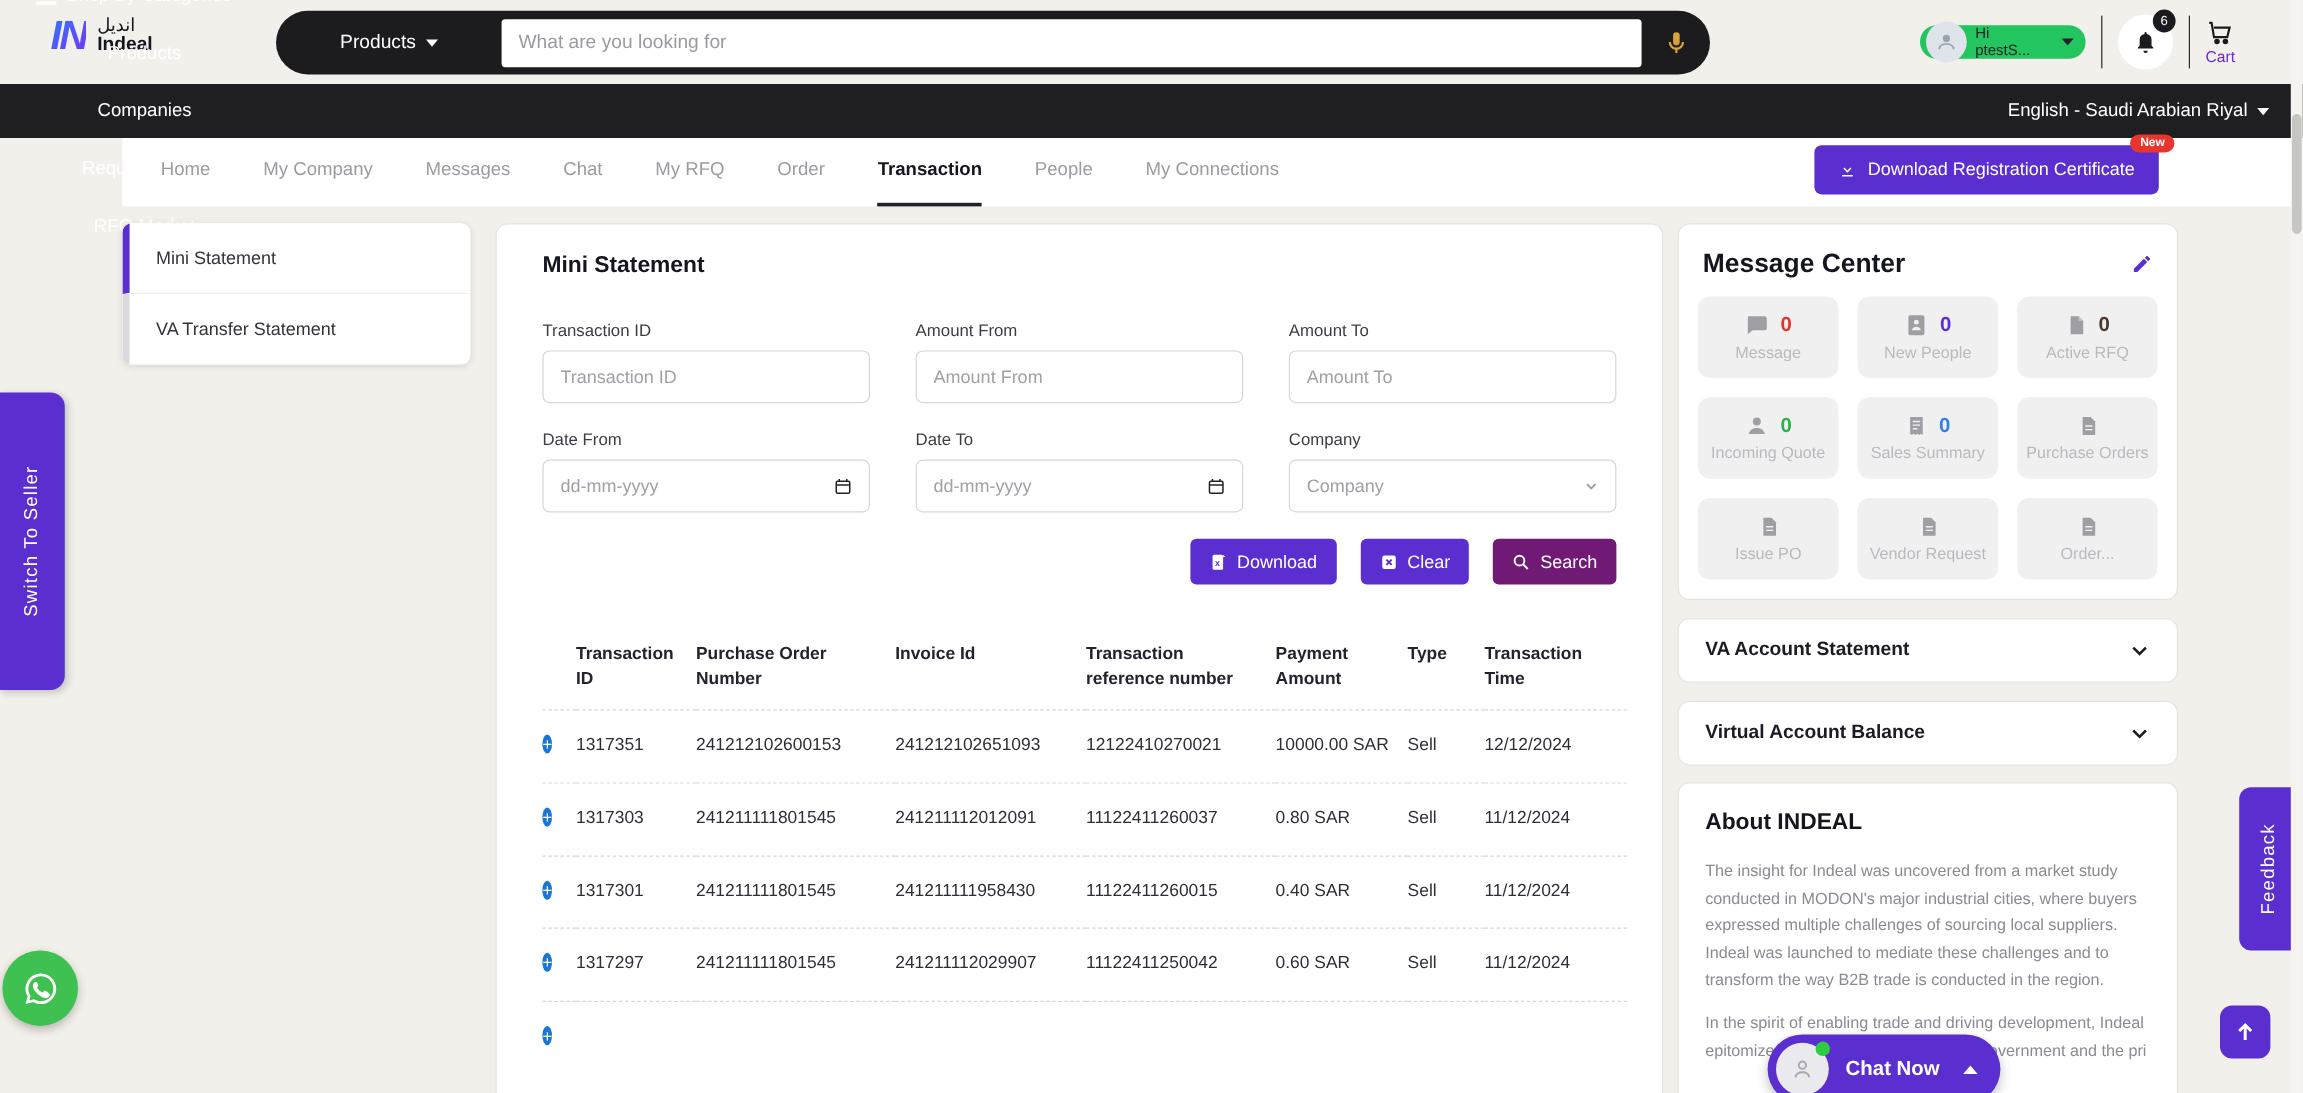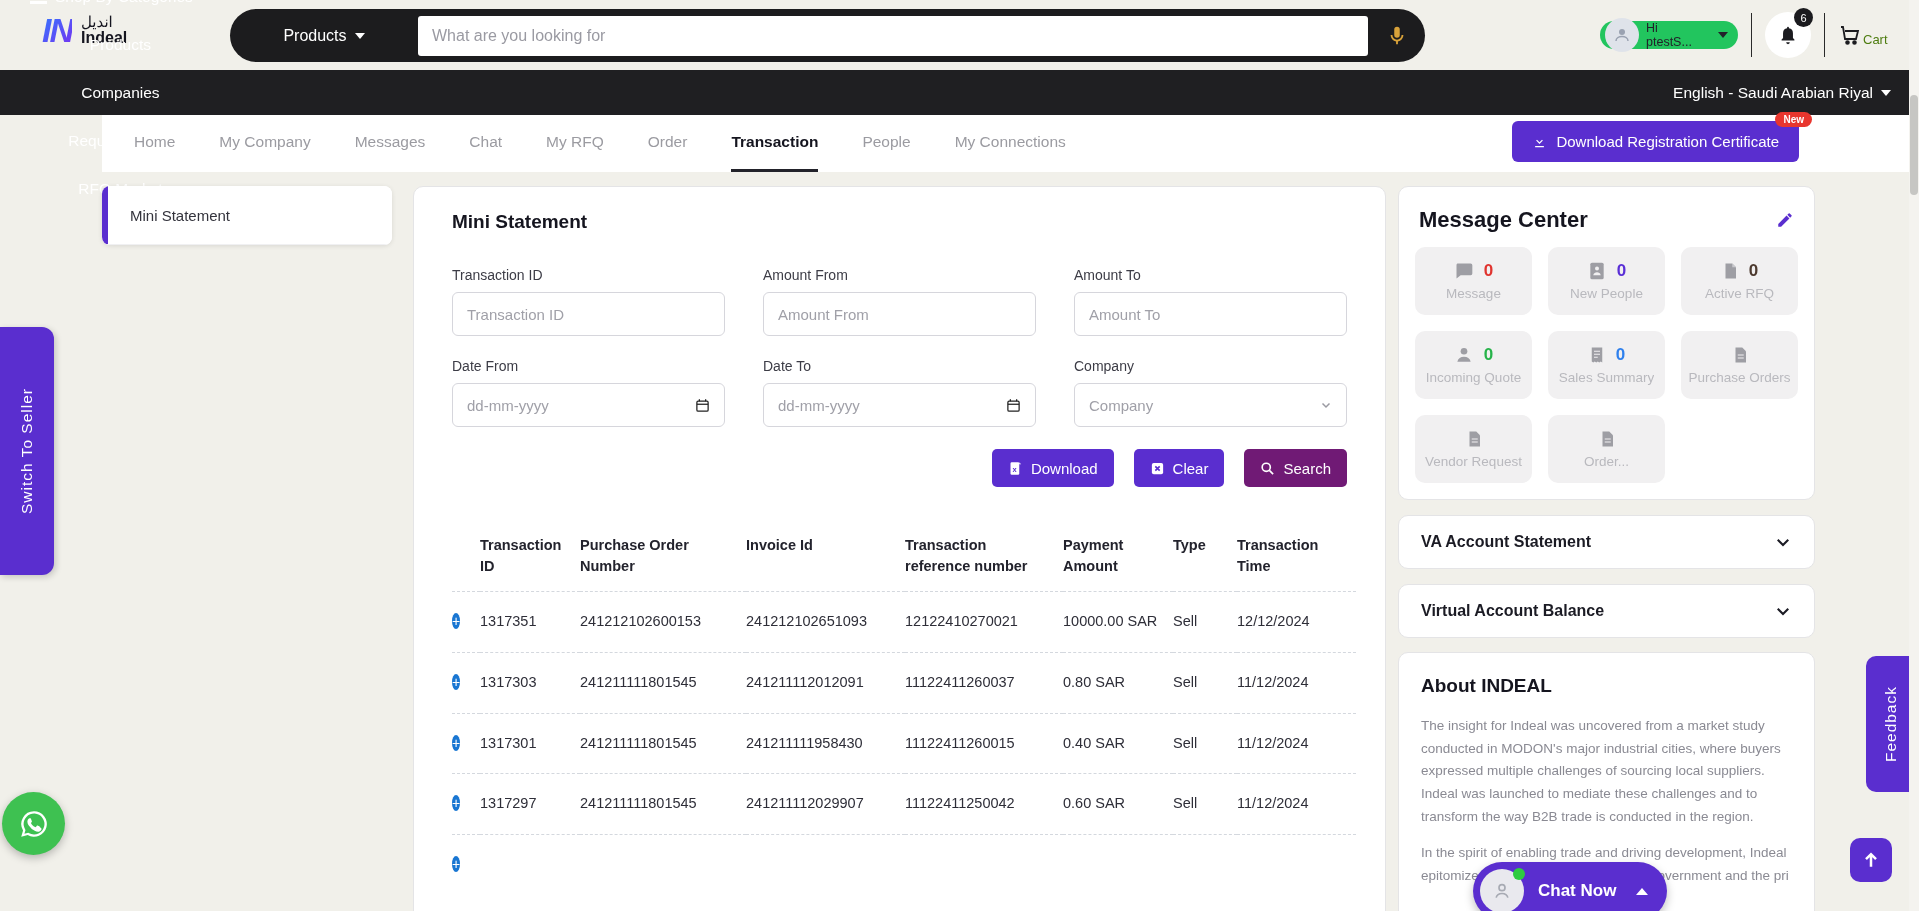--- a/index.html
+++ b/index.html
@@ -24,21 +24,21 @@
 
   .account { position:absolute; left:1600px; top:0; height:70px; display:flex; align-items:center; }
   .avatar-pill { width:138px; height:28px; background:#22c55e; border-radius:22px; display:flex; align-items:center; padding:0 10px 0 5px; gap:7px; cursor:pointer; }
   .avatar-circle { width:34px; height:34px; border-radius:50%; background:#dfe3ea; display:flex; align-items:center; justify-content:center; color:#9aa2b1; flex-shrink:0; }
   .greet { display:flex; flex-direction:column; line-height:1.15; flex:1; }
   .greet span { font-size:12.5px; color:#22222a; }
   .caret-down-b { width:0; height:0; border-left:5px solid transparent; border-right:5px solid transparent; border-top:6px solid #22222a; }
   .vdiv { width:1px; height:44px; background:#2a2a2a; margin:0 13px; }
   .bell-wrap { position:relative; width:46px; height:46px; background:#fff; border-radius:50%; display:flex; align-items:center; justify-content:center; cursor:pointer; }
   .bell-badge { position:absolute; top:-4px; right:-2px; min-width:19px; height:19px; border-radius:50%; background:#1b1b1f; color:#fff; font-size:11px; display:flex; align-items:center; justify-content:center; }
-  .cart-wrap { display:flex; flex-direction:row; align-items:flex-end; gap:1px; cursor:pointer; color:#4d7c0f; }
+  .cart-wrap { display:flex; flex-direction:column; align-items:center; gap:1px; cursor:pointer; color:#6d28d9; }
   .cart-wrap span { font-size:13px; }
 
   
   .mainnav { position:absolute; left:0; top:70px; width:1919px; height:45px; background:#1f1f22; display:flex; align-items:center; color:#fff; }
   .mainnav .left { display:flex; align-items:center; gap:30px; padding-left:30px;flex-direction:column; }
   .nav-item { font-size:15.5px; color:#fff; display:flex; align-items:center; gap:8px; cursor:pointer; }
   .locale { position:absolute; right:28px; display:flex; align-items:center; gap:8px; font-size:15.5px; cursor:pointer; }
   .burger { display:flex; flex-direction:column; gap:3px; }
   .burger i { width:17px; height:3px; background:#fff; display:block; }
 
@@ -217,20 +217,21 @@
     <span class="new-badge">New</span>
   </button>
 </div>
 
 <div class="switch-seller">
   <span class="vtext">Switch To Seller</span>
 </div>
 
 <aside class="leftmenu">
   <div class="leftmenu-item active">Mini Statement</div>
+  <div class="leftmenu-item">VA Transfer Statement</div>
 </aside>
 
 <main class="maincard">
   <h2 class="card-title">Mini Statement</h2>
 
   <div class="filters">
     <div class="field">
       <label>Transaction ID</label>
       <input class="tinput" type="text" placeholder="Transaction ID" style="">
     </div>
@@ -440,20 +441,30 @@
       <div class="tile t5">
         <span class="tile-top">
           <svg width="18" height="20" viewBox="0 0 24 24" fill="#9e9ea4">
               <path d="M6 2h9l5 5v15H6z"></path>
               <path d="M9 12h8M9 16h8" stroke="#f1f0f1" stroke-width="1.6"></path>
             </svg>
 
         </span>
         <span class="tile-label">Purchase Orders</span>
       </div>
+      <div class="tile t6">
+        <span class="tile-top">
+          <svg width="18" height="20" viewBox="0 0 24 24" fill="#9e9ea4">
+              <path d="M6 2h9l5 5v15H6z"></path>
+              <path d="M9 12h8M9 16h8" stroke="#f1f0f1" stroke-width="1.6"></path>
+            </svg>
+
+        </span>
+        <span class="tile-label">Issue PO</span>
+      </div>
       <div class="tile t7">
         <span class="tile-top">
           <svg width="18" height="20" viewBox="0 0 24 24" fill="#9e9ea4">
               <path d="M6 2h9l5 5v15H6z"></path>
               <path d="M9 12h8M9 16h8" stroke="#f1f0f1" stroke-width="1.6"></path>
             </svg>
 
         </span>
         <span class="tile-label">Vendor Request</span>
       </div>

